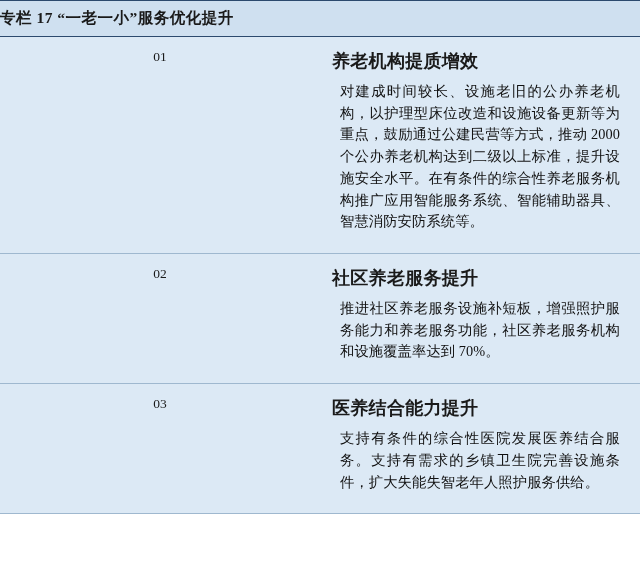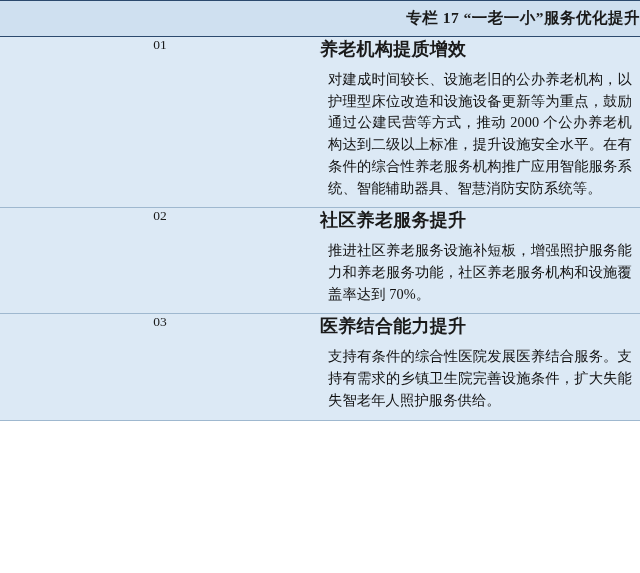--- a/index.html
+++ b/index.html
@@ -21,33 +21,33 @@
   }
   table.doc {
     width: 640px;
     border-collapse: collapse;
     table-layout: fixed;
   }
   .hdr-row td {
     background: #cfe0f0;
     border-top: 1.5px solid #2c4a6e;
     border-bottom: 1.5px solid #2c4a6e;
-    text-align: right;
+    text-align: left;
     font-size: 15.5px;
     font-weight: bold;
     color: #1a1a1a;
     letter-spacing: 0.5px;
     padding: 7px 0 7px 0;
     font-family: "Liberation Serif", serif;
   }
   .item-row td {
     background: #dce9f5;
     border-bottom: 1px solid #9fb8cf;
     vertical-align: top;
-    padding: 0;
+    padding: 12px;
   }
   .item-row.first td {
     border-top: none;
   }
   .num-cell {
     width: 40px;
     text-align: center;
     font-size: 13.5px;
     color: #1a1a1a;
     padding-top: 9px;

